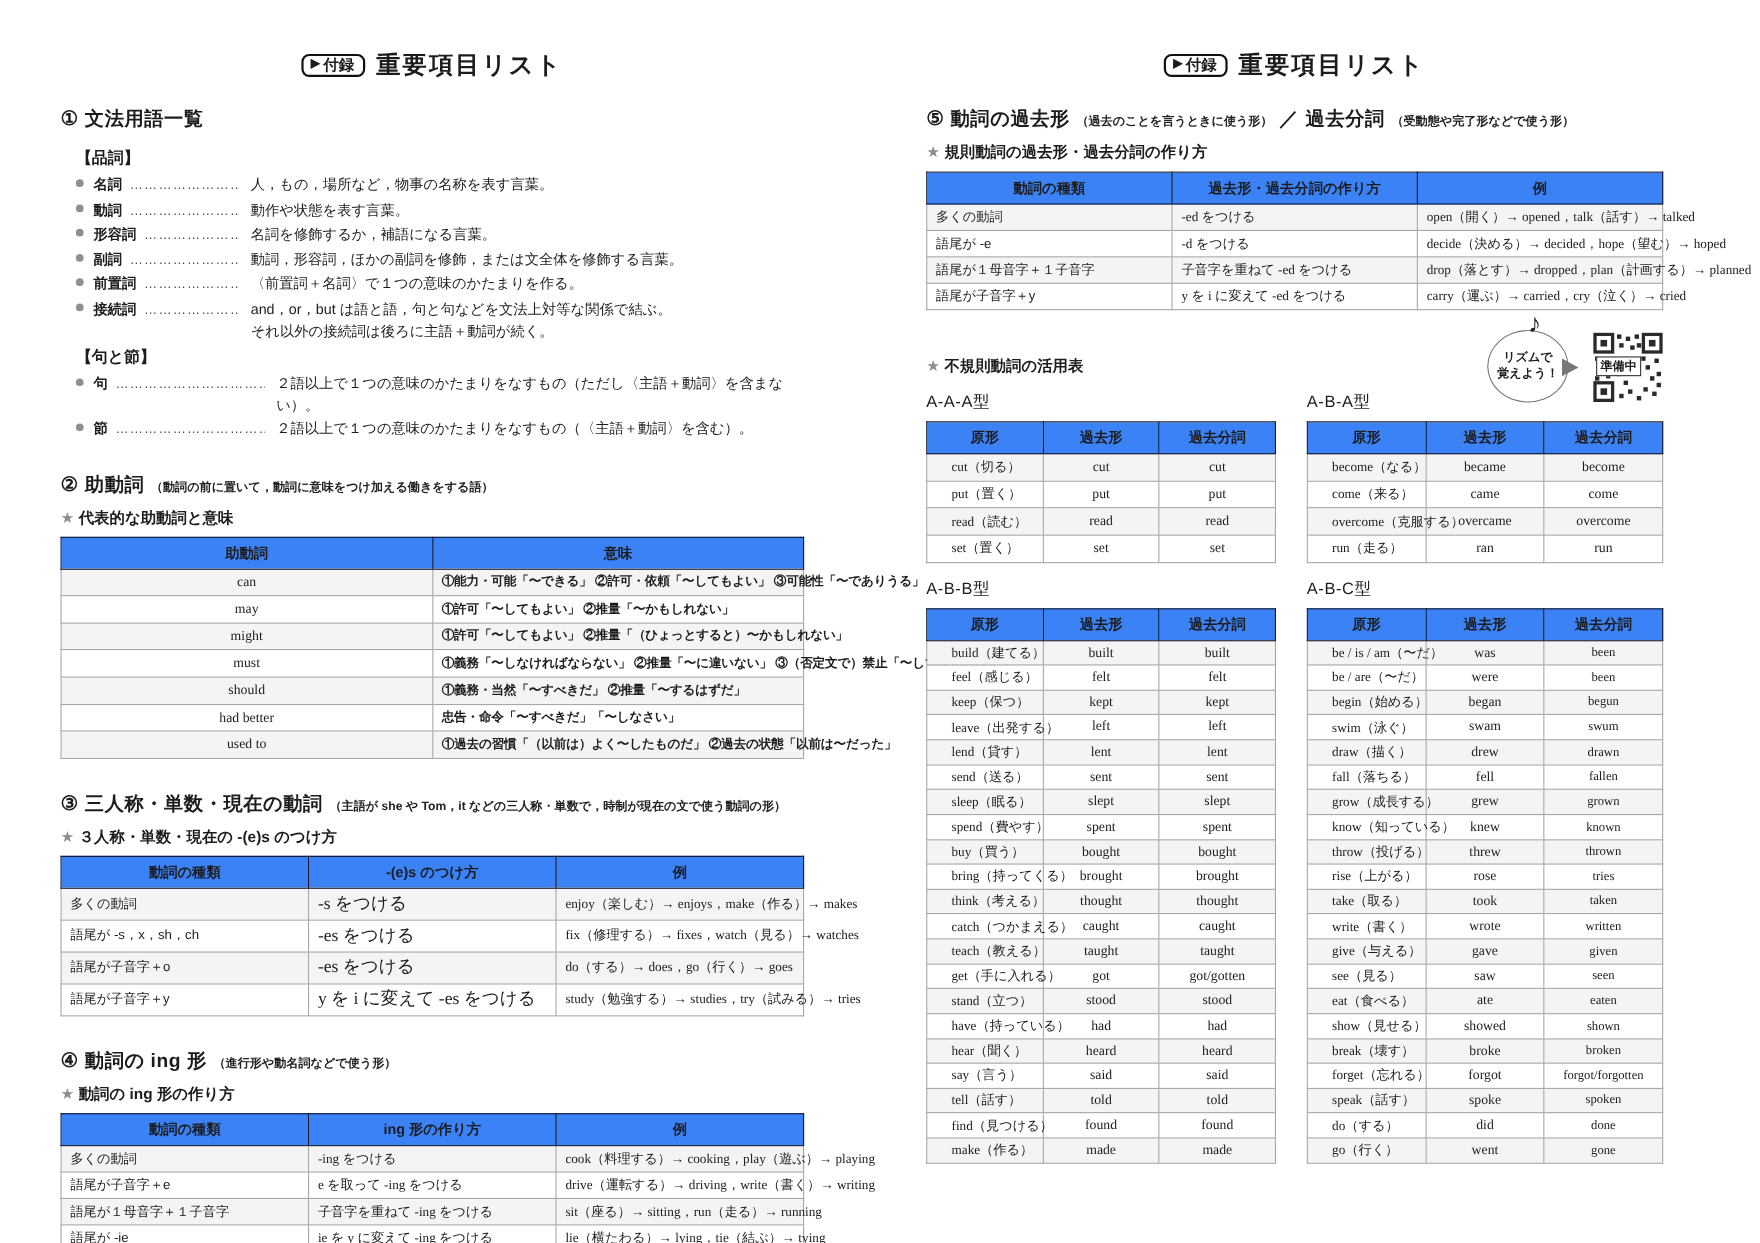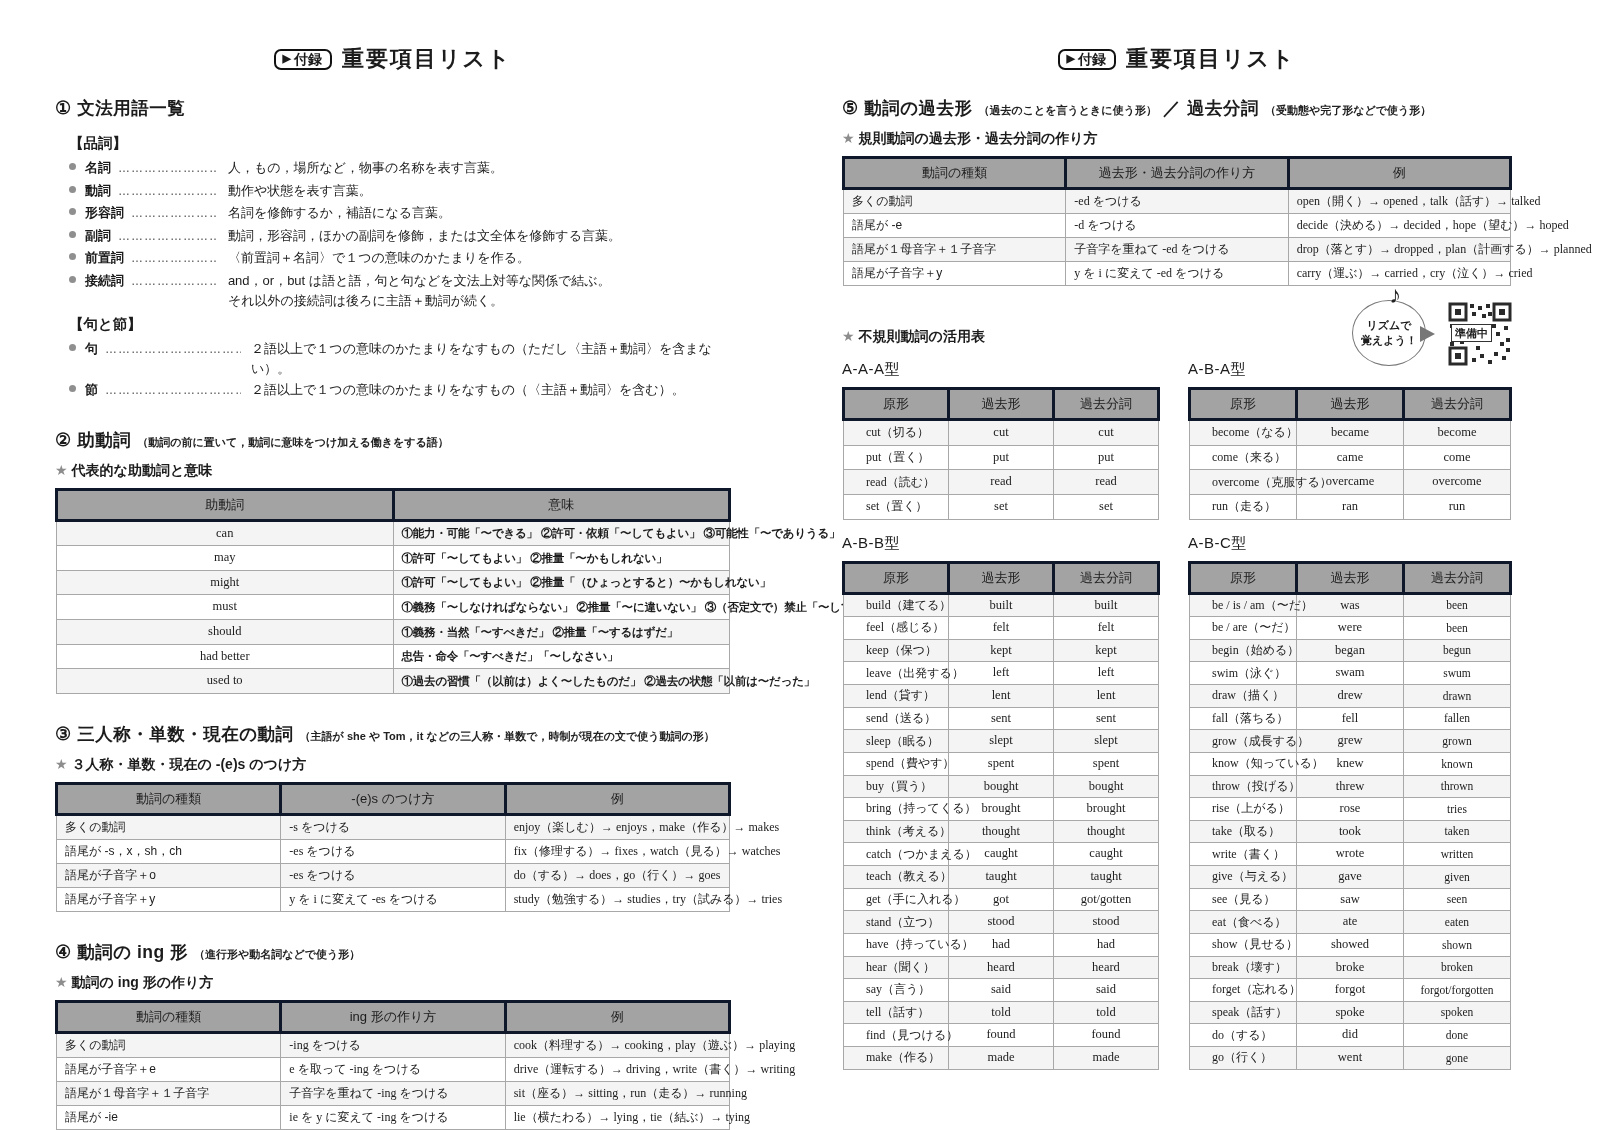--- a/index.html
+++ b/index.html
@@ -35,34 +35,34 @@
   .def-row{display:flex;align-items:baseline;line-height:22.5px;font-size:13px;}
   .bullet{flex:0 0 7px;height:7px;border-radius:50%;background:#8f8f8f;position:relative;top:-2px;margin-right:9px;}
   .term{flex:0 0 auto;font-weight:bold;margin-right:7px;}
   .dots{flex:1 1 auto;overflow:hidden;white-space:nowrap;color:#4a4a4a;letter-spacing:1px;margin-right:10px;font-size:12px;}
   .desc{line-height:1.55;}
   .list-pos .desc{flex:0 0 76%;}
   .list-clause .desc{flex:0 0 72.5%;}
 
   
   table{width:100%;border-collapse:collapse;table-layout:fixed;margin-top:8px;border:1.5px solid #7c7c7c;}
-  th{background:#a3a3a3;font-weight:normal;font-size:13px;padding:5px 2px;border:3px solid #0f172a;
+  th{background:#3b82f6;font-weight:bold;font-size:13px;padding:5px 2px;border:1px solid #0f172a;
      font-family:"Liberation Sans",sans-serif;}
   td{padding:4px 8px;border:1px solid #a8a8a8;font-size:12.5px;white-space:nowrap;
      font-family:"Liberation Serif",serif;line-height:1.25;}
   tbody tr:nth-child(odd) td{background:#f4f4f4;}
   tbody tr:nth-child(even) td{background:#ffffff;}
 
   
   #t-aux td:nth-child(1){width:20%;text-align:center;}
   #t-aux td:nth-child(2){font-family:"Liberation Sans",sans-serif;font-weight:bold;font-size:11.5px;letter-spacing:-0.2px;}
 
   
   #t-3s td:nth-child(1){width:23.5%;font-family:"Liberation Sans",sans-serif;font-size:12px;}
-  #t-3s td:nth-child(2){width:24.5%;font-size:12px;}
+  #t-3s td:nth-child(2){width:24.5%;font-size:16px;}
   #t-ing td:nth-child(1){width:26%;font-family:"Liberation Sans",sans-serif;font-size:12px;}
   #t-ing td:nth-child(2){width:28%;font-size:12px;}
   #t-reg td:nth-child(1){width:23%;font-family:"Liberation Sans",sans-serif;font-size:12px;}
   #t-reg td:nth-child(2){width:28%;font-size:12px;}
   #t-reg td:nth-child(3),#t-3s td:nth-child(3),#t-ing td:nth-child(3){font-size:12px;}
 
   
   .irr-grid{display:flex;gap:28px;align-items:flex-start;justify-content:flex-end;}
   .irr-col-l{width:318px;flex:0 0 318px;}
   .irr-col-r{width:324px;flex:0 0 324px;}

